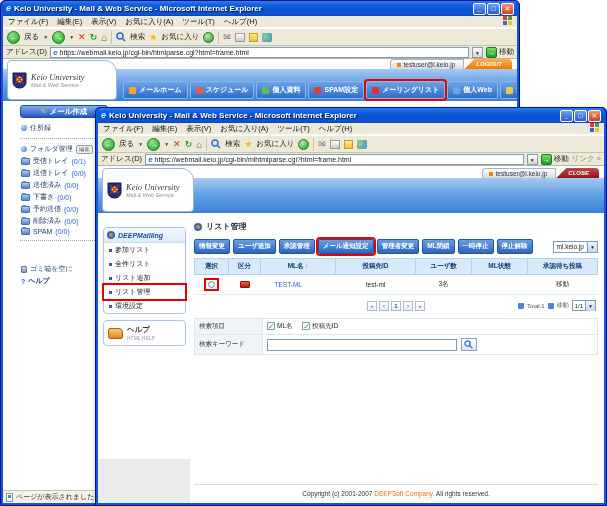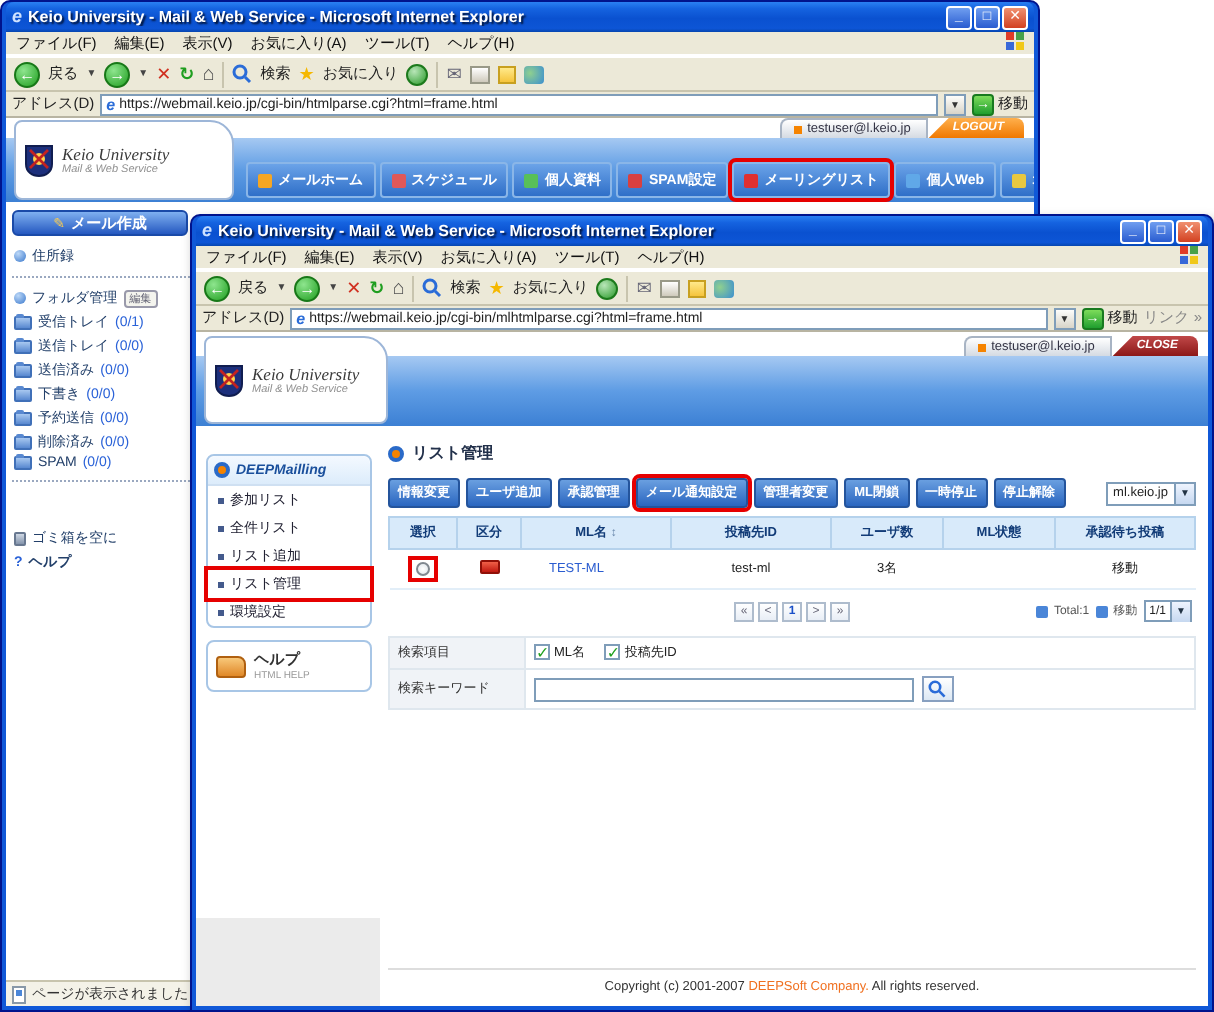--- a/index.html
+++ b/index.html
@@ -66,21 +66,21 @@
 .logo-t2 { font-size:5.5px; font-style:italic; color:#909090; white-space:nowrap; }
 
 
 .tabs { position:absolute; left:120px; bottom:2px; display:flex; gap:2px; align-items:flex-end; }
 .tab { display:flex; align-items:center; gap:3px; padding:3px 5px; background:linear-gradient(#6ba3e8,#2f6fc8); border:1px solid #8ab6e8; color:#fff; font-size:7px; font-weight:bold; border-radius:2px; white-space:nowrap; }
 .tab-ico { width:7px; height:7px; border-radius:1px; flex:0 0 7px; }
 .redbox { outline:2px solid #e60000; }
 
 
 .content1 { flex:1; background:#fff; position:relative; }
-.sidebar1 { width:96px; padding:4px 4px 0 3px; }
+.sidebar1 { width:96px; padding:4px 4px 0 3px;margin-left:14px; }
 .compose-btn { width:88px; height:13px; background:linear-gradient(#7fb0f0,#2558c0); border:1px solid #1a4aa8; border-radius:3px; color:#fff; font-size:7.5px; font-weight:bold; display:flex; align-items:center; justify-content:center; gap:3px; }
 .pencil { color:#ffce4d; font-size:7px; }
 .side-sec { border-bottom:1px dotted #9aa8c0; padding:4px 1px; }
 .side-item { display:flex; align-items:center; gap:3px; font-size:7px; color:#23406a; padding:1px 0; white-space:nowrap; }
 .ball { width:6px; height:6px; border-radius:50%; background:radial-gradient(circle at 35% 30%,#bcd8f8,#3a78cc); flex:0 0 6px; }
 .badge { border:1px solid #99a; font-size:5.5px; padding:0 2px; color:#667; background:#f4f4ee; border-radius:2px; }
 .folder-ico { width:9px; height:7px; background:linear-gradient(#a8c8f0,#5888d0); border:1px solid #4070b8; border-radius:1px; position:relative; flex:0 0 9px; }
 .folder-ico::before { content:""; position:absolute; left:0; top:-2px; width:4px; height:2px; background:#5888d0; border-radius:1px 1px 0 0; }
 .fcount { color:#2a62d8; }
 .trash-ico { width:6px; height:7px; background:linear-gradient(#cfd8e4,#8494ac); border:1px solid #687890; border-radius:1px; flex:0 0 6px; }

